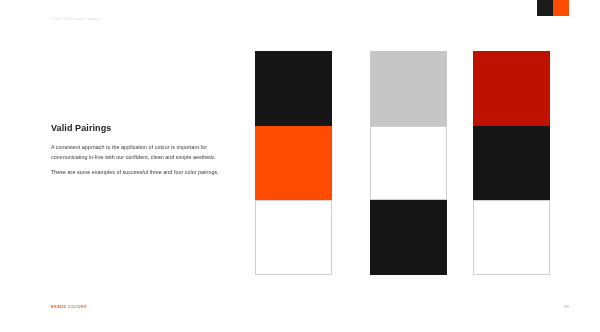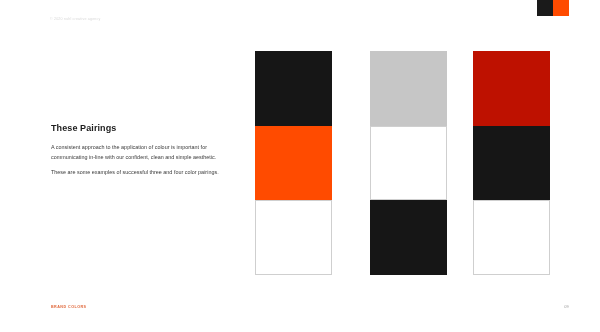--- a/index.html
+++ b/index.html
@@ -123,21 +123,21 @@
 <div id="slide">
 
   <div class="copyright">© 2020 nuhl creative agency</div>
 
   <div class="logo-mark">
     <span class="logo-square dark" style="background: rgb(26, 26, 26);"></span>
     <span class="logo-square accent" style="background: rgb(255, 75, 0);"></span>
   </div>
 
   <div class="text-block">
-    <h1 class="headline">These Pairings</h1>
+    <h1 class="headline">Valid Pairings</h1>
     <div class="body-copy">
       <p class="para">A consistent approach to the application of colour  is important for communicating in-line with our confident, clean and simple aesthetic.</p>
       <p class="para">These are some examples of successful three and four color pairings.</p>
     </div>
   </div>
 
   <div class="swatch-area">
       <div class="swatch-col col-0">
         <div class="swatch" title="black" style="background: rgb(22, 22, 22);"></div>
         <div class="swatch" title="orange" style="background: rgb(255, 75, 0);"></div>

